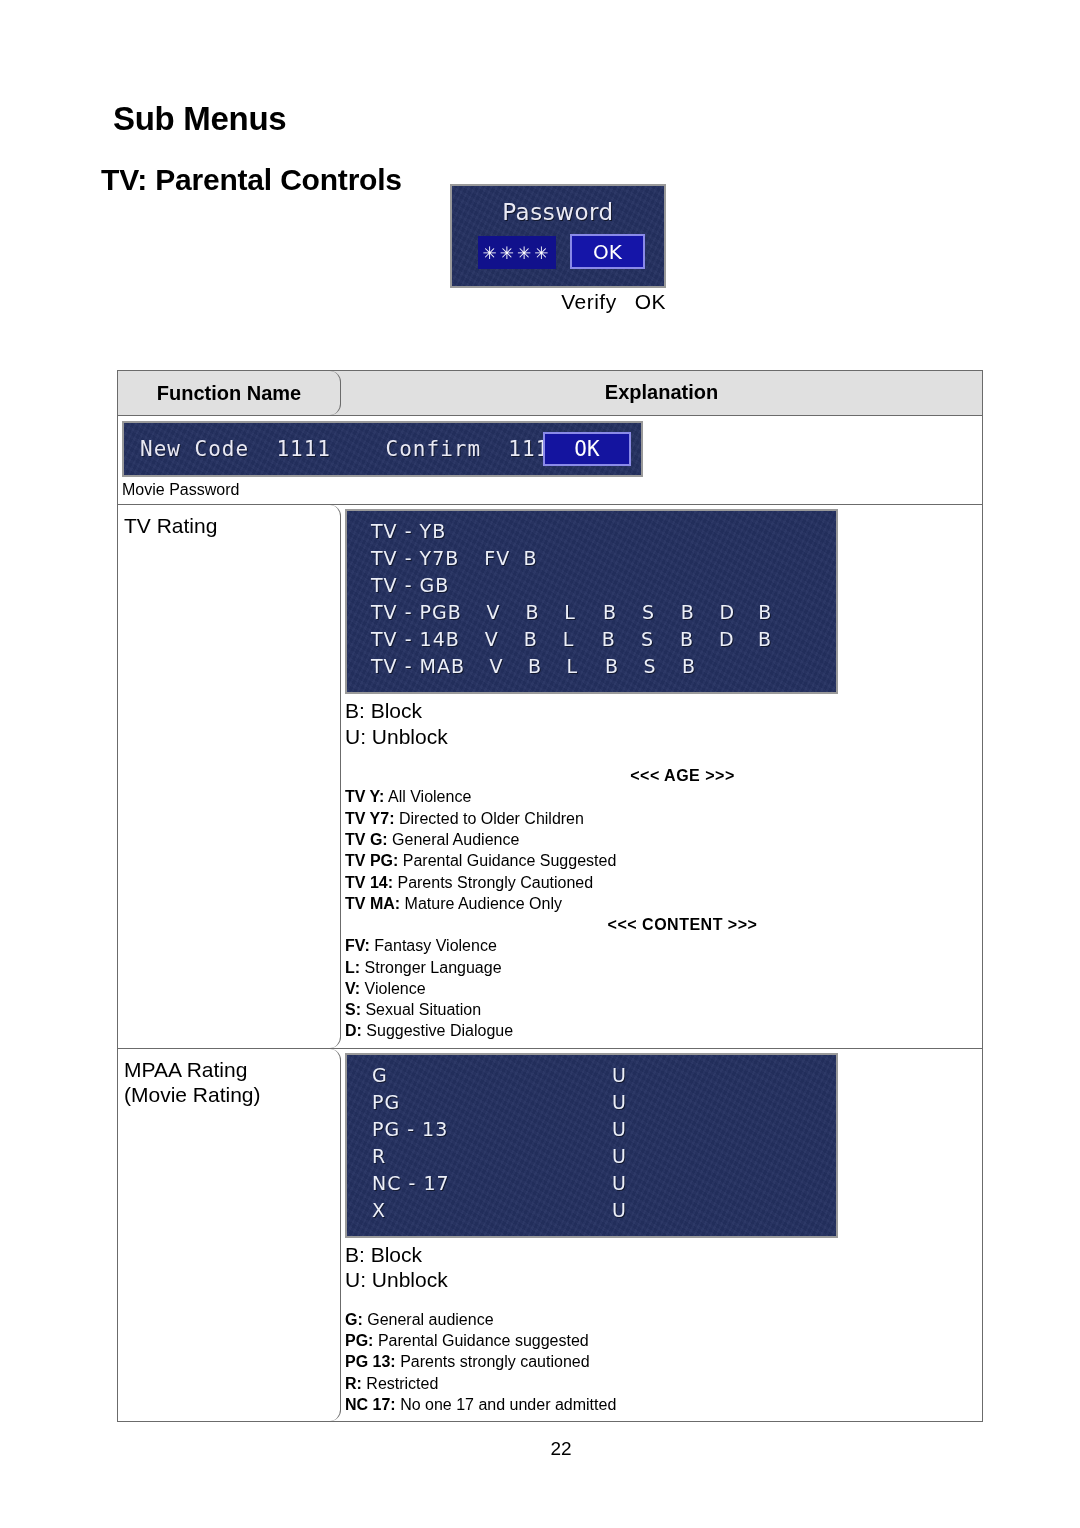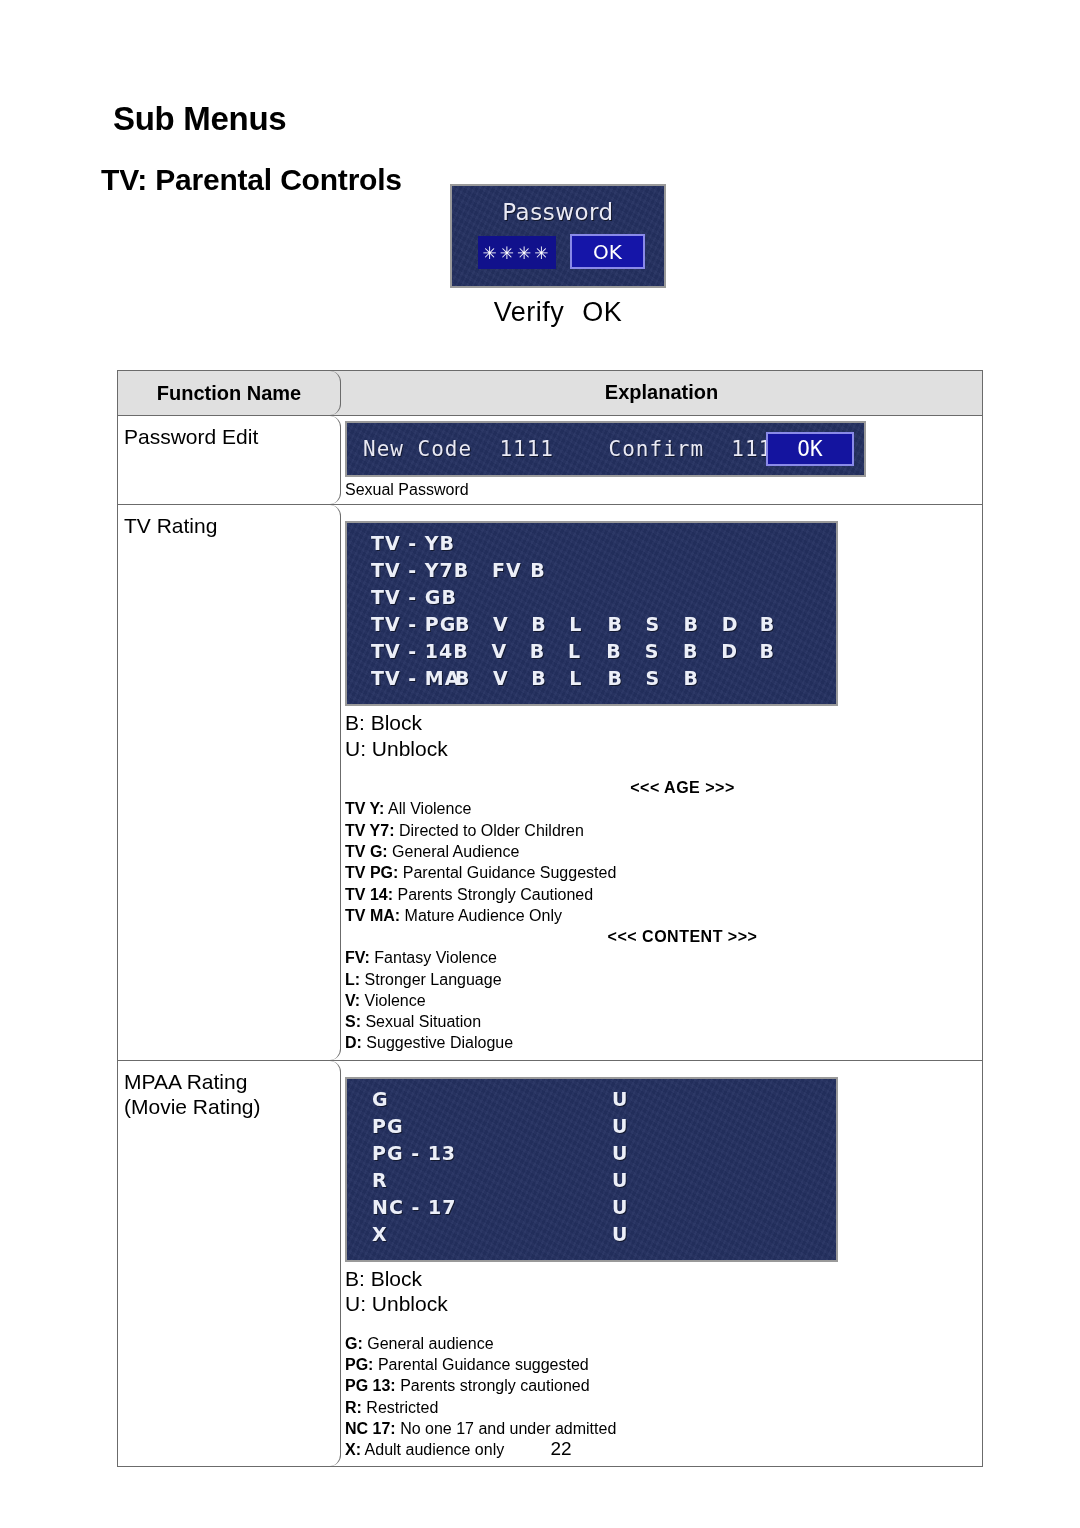--- a/index.html
+++ b/index.html
@@ -100,24 +100,24 @@
     color: #ffffff;
     font-family: "DejaVu Sans", sans-serif;
     font-size: 20px;
     display: flex;
     align-items: center;
     justify-content: center;
   }
   .pw-caption {
     position: absolute;
     left: 450px;
-    top: 297px;
+    top: 290px;
     width: 216px;
-    text-align: center;
-    font-size: 27px;
+    text-align: right;
+    font-size: 21px;
     letter-spacing: 0.5px;
   }
   .pw-caption span { display: inline-block; }
   .pw-caption .c1 { margin-right: 18px; }
 
   
   .tbl {
     position: absolute;
     left: 117px;
     top: 370px;
@@ -185,24 +185,23 @@
     color: #ffffff;
   }
   .sub-caption {
     font-size: 16px;
     line-height: 1.35;
     margin: 2px 0 3px 4px;
   }
 
   
   .rate-osd {
-    margin: 16px 0 0 4px;
+    margin: 4px 0 0 4px;
     width: 493px;
     padding: 9px 0 10px 0;
-    font-weight: bold;
   }
   .rate-row {
     display: flex;
     align-items: baseline;
     height: 27px;
     font-family: "DejaVu Sans", sans-serif;
     font-size: 19px;
     color: #eceff8;
     text-shadow: 1px 1px 0 rgba(0,0,0,0.5);
     letter-spacing: 1px;
@@ -285,27 +284,26 @@
   </div>
 
   <div class="tbl">
 
     <div class="trow thead">
       <div class="tc-left">Function Name</div>
       <div class="tc-right">Explanation</div>
     </div>
 
     <div class="trow">
-      <div class="tc-left">Password Edit</div>
       <div class="tc-right">
         <div class="osd code-osd">
           <div class="code-line">New Code  1111    Confirm  1111</div>
           <div class="code-ok">OK</div>
         </div>
-        <div class="sub-caption">Sexual Password</div>
+        <div class="sub-caption">Movie Password</div>
       </div>
     </div>
 
     <div class="trow">
       <div class="tc-left">TV Rating</div>
       <div class="tc-right">
 
         <div class="osd rate-osd" id="tv-rating-grid">
             <div class="rate-row">
               <div class="lbl">TV - Y</div>
@@ -452,21 +450,20 @@
           <div>B: Block</div>
           <div>U: Unblock</div>
         </div>
 
         <div class="defs defs-gap" id="mpaa-defs">
             <div><b>G:</b><span> General audience</span></div>
             <div><b>PG:</b><span> Parental Guidance suggested</span></div>
             <div><b>PG 13:</b><span> Parents strongly cautioned</span></div>
             <div><b>R:</b><span> Restricted</span></div>
             <div><b>NC 17:</b><span> No one 17 and under admitted</span></div>
-            <div><b>X:</b><span> Adult audience only</span></div>
           </div>
       </div>
     </div>
 
   </div>
 
   <div class="pageno">22</div>
 
 </div>
 

